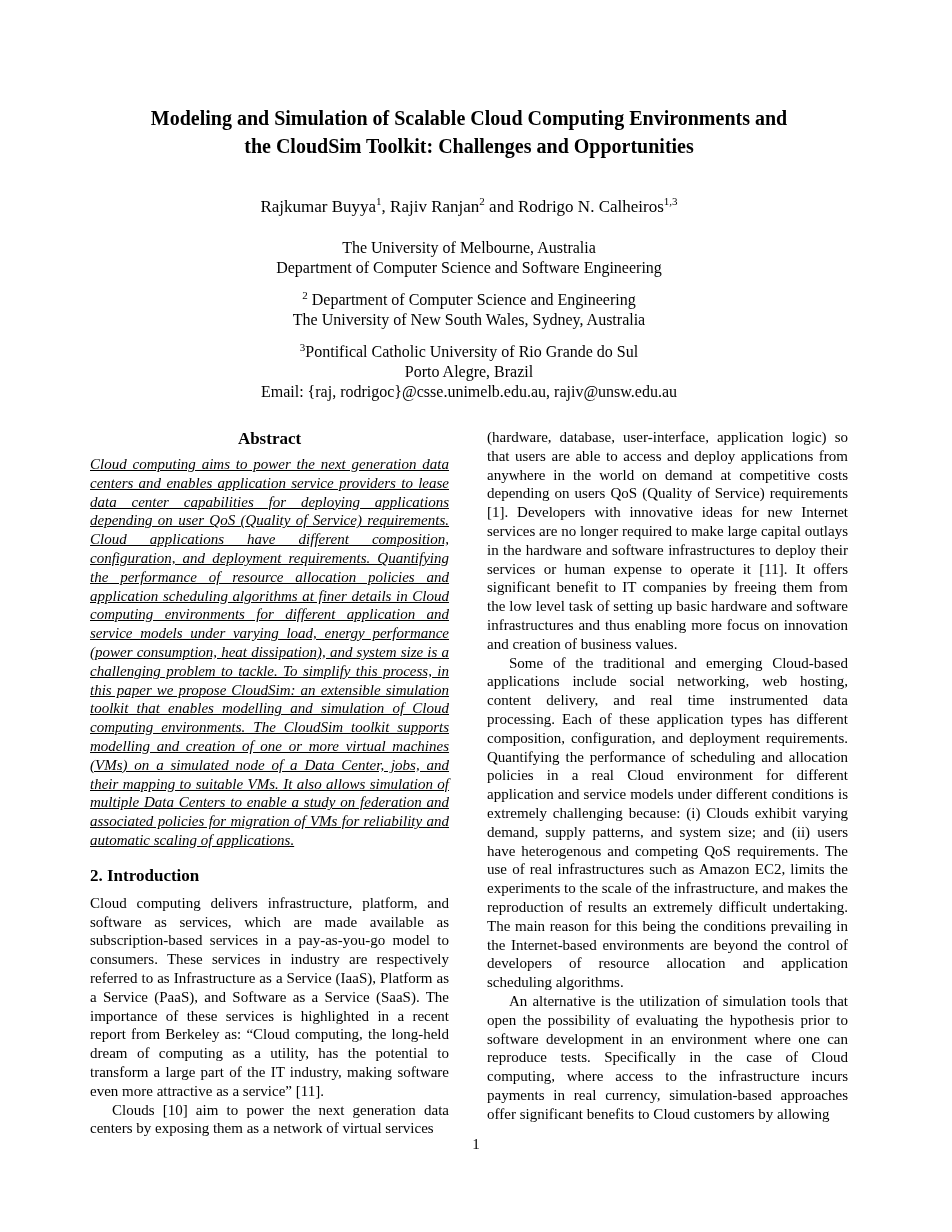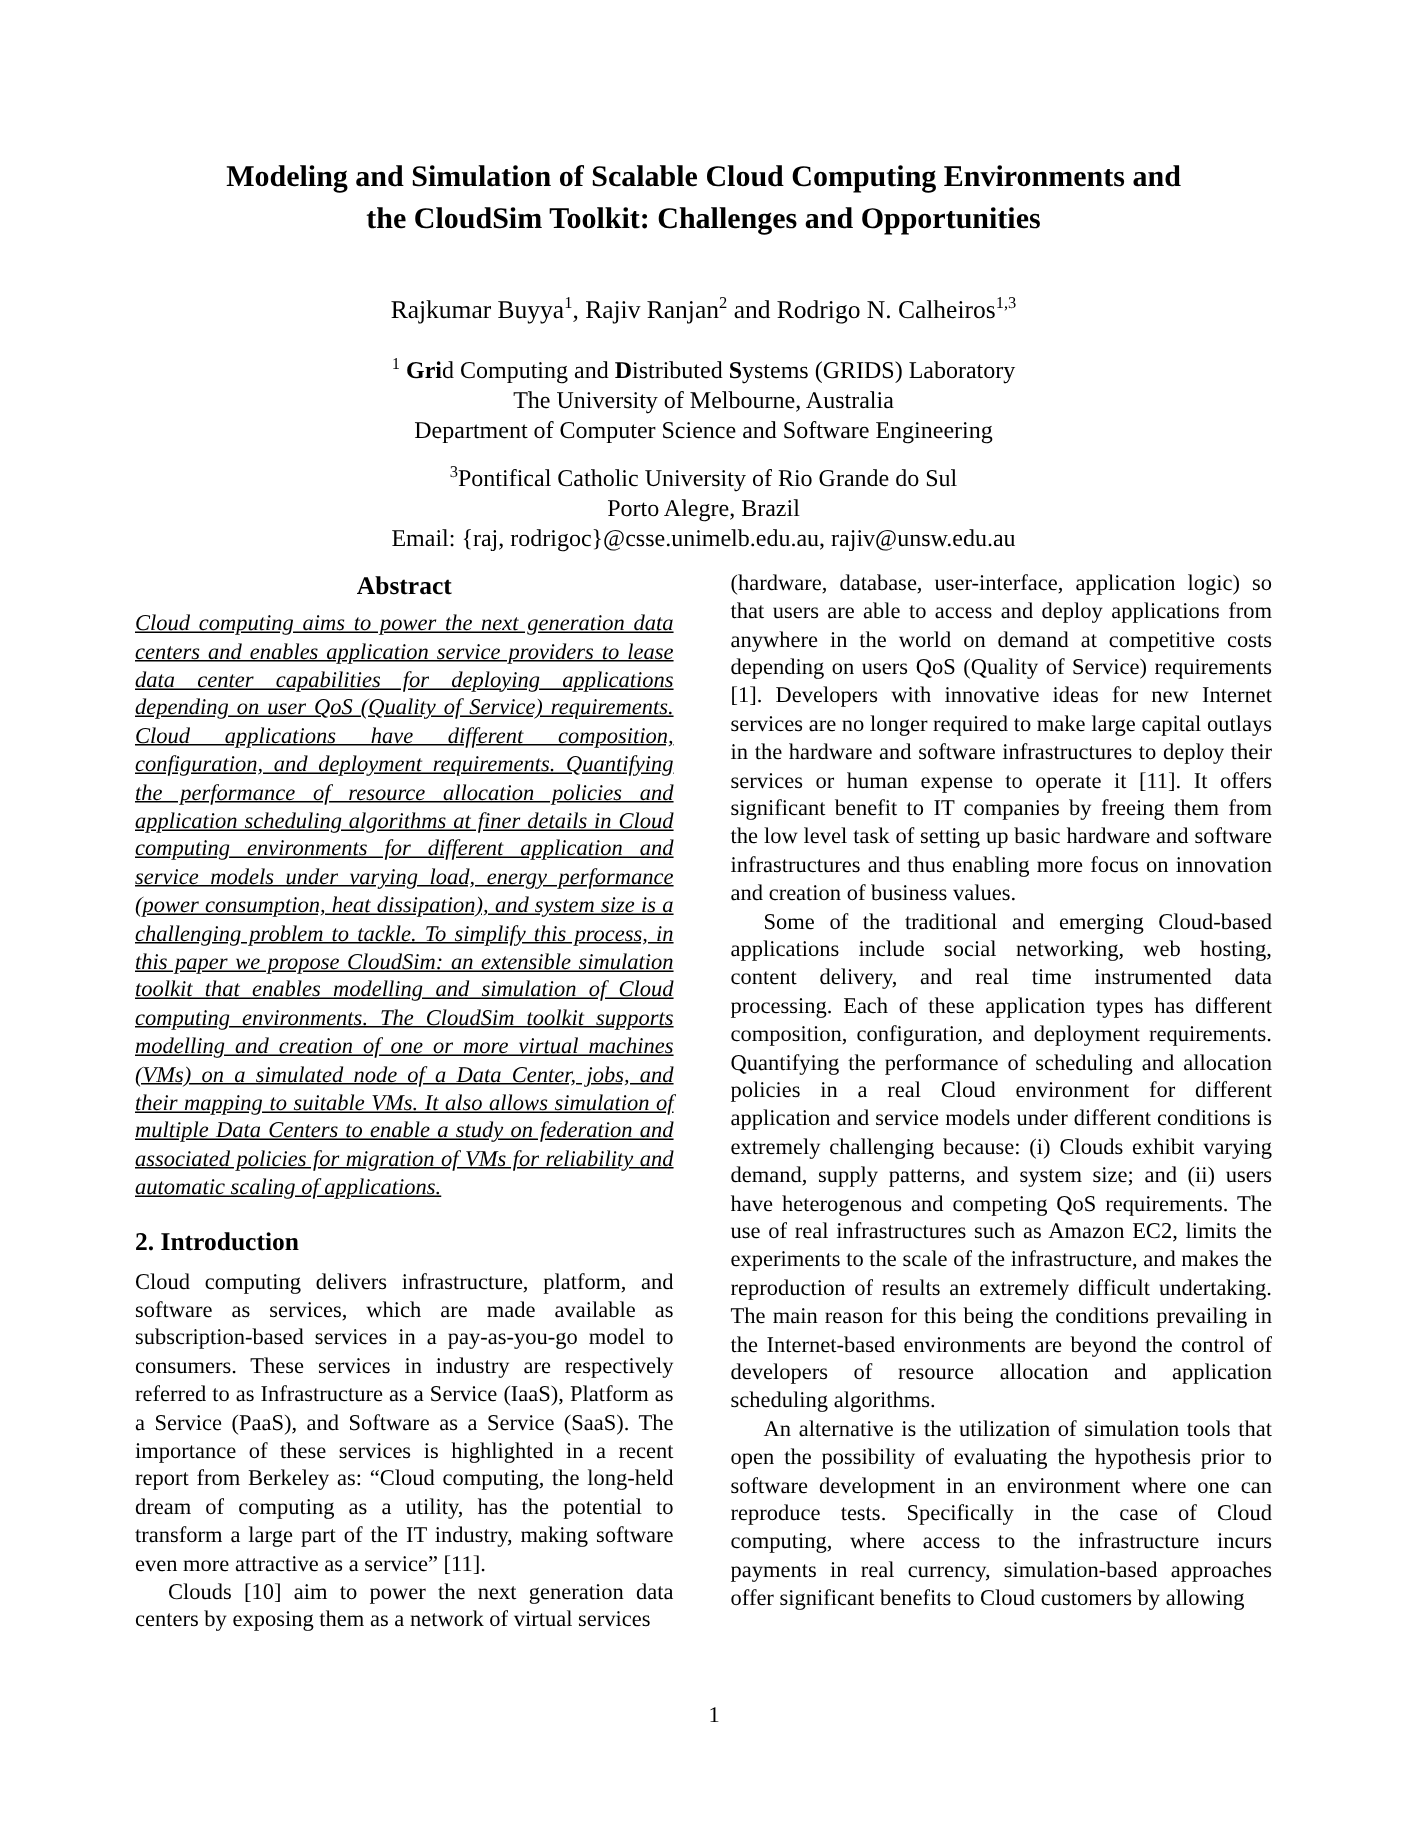--- a/index.html
+++ b/index.html
@@ -35,21 +35,21 @@
 
   .affil {
     text-align: center;
     font-size: 16px;
     line-height: 20px;
   }
   .affil-1 { margin-top: 20px; }
   .affil-2, .affil-3 { margin-top: 12px; }
 
   .columns {
-    margin-top: 10px;
+    margin-top: 26px;
     display: flex;
     gap: 38px;
     align-items: flex-start;
   }
   .col-left  { width: 371px; }
   .col-right { width: 373px; }
 
   .abstract-heading {
     text-align: center;
     font-size: 17px;
@@ -92,25 +92,28 @@
     <h1 class="title">
       <span>Modeling and Simulation of Scalable Cloud Computing Environments and</span><br>
       <span>the CloudSim Toolkit: Challenges and Opportunities</span>
     </h1>
 
     <p class="authors">
       <span>Rajkumar Buyya</span><sup>1</sup><span>, Rajiv Ranjan</span><sup>2</sup><span> and Rodrigo N. Calheiros</span><sup>1,3</sup>
     </p>
 
     <div class="affil affil-1">
-      <div><sup>1</sup> <b>Gri</b><span>d Computing and </span><b>D</b><span>istributed </span><b>S</b><span>ystems (GRIDS) Laboratory</span></div>
       <div>The University of Melbourne, Australia</div>
       <div>Department of Computer Science and Software Engineering</div>
     </div>
 
+    <div class="affil affil-2">
+      <div><sup>2</sup> <span>Department of Computer Science and Engineering</span></div>
+      <div>The University of New South Wales, Sydney, Australia</div>
+    </div>
 
     <div class="affil affil-3">
       <div><sup>3</sup><span>Pontifical Catholic University of Rio Grande do Sul</span></div>
       <div>Porto Alegre, Brazil</div>
       <div>Email: {raj, rodrigoc}@csse.unimelb.edu.au, rajiv@unsw.edu.au</div>
     </div>
 
     <div class="columns">
 
       <div class="col-left">

